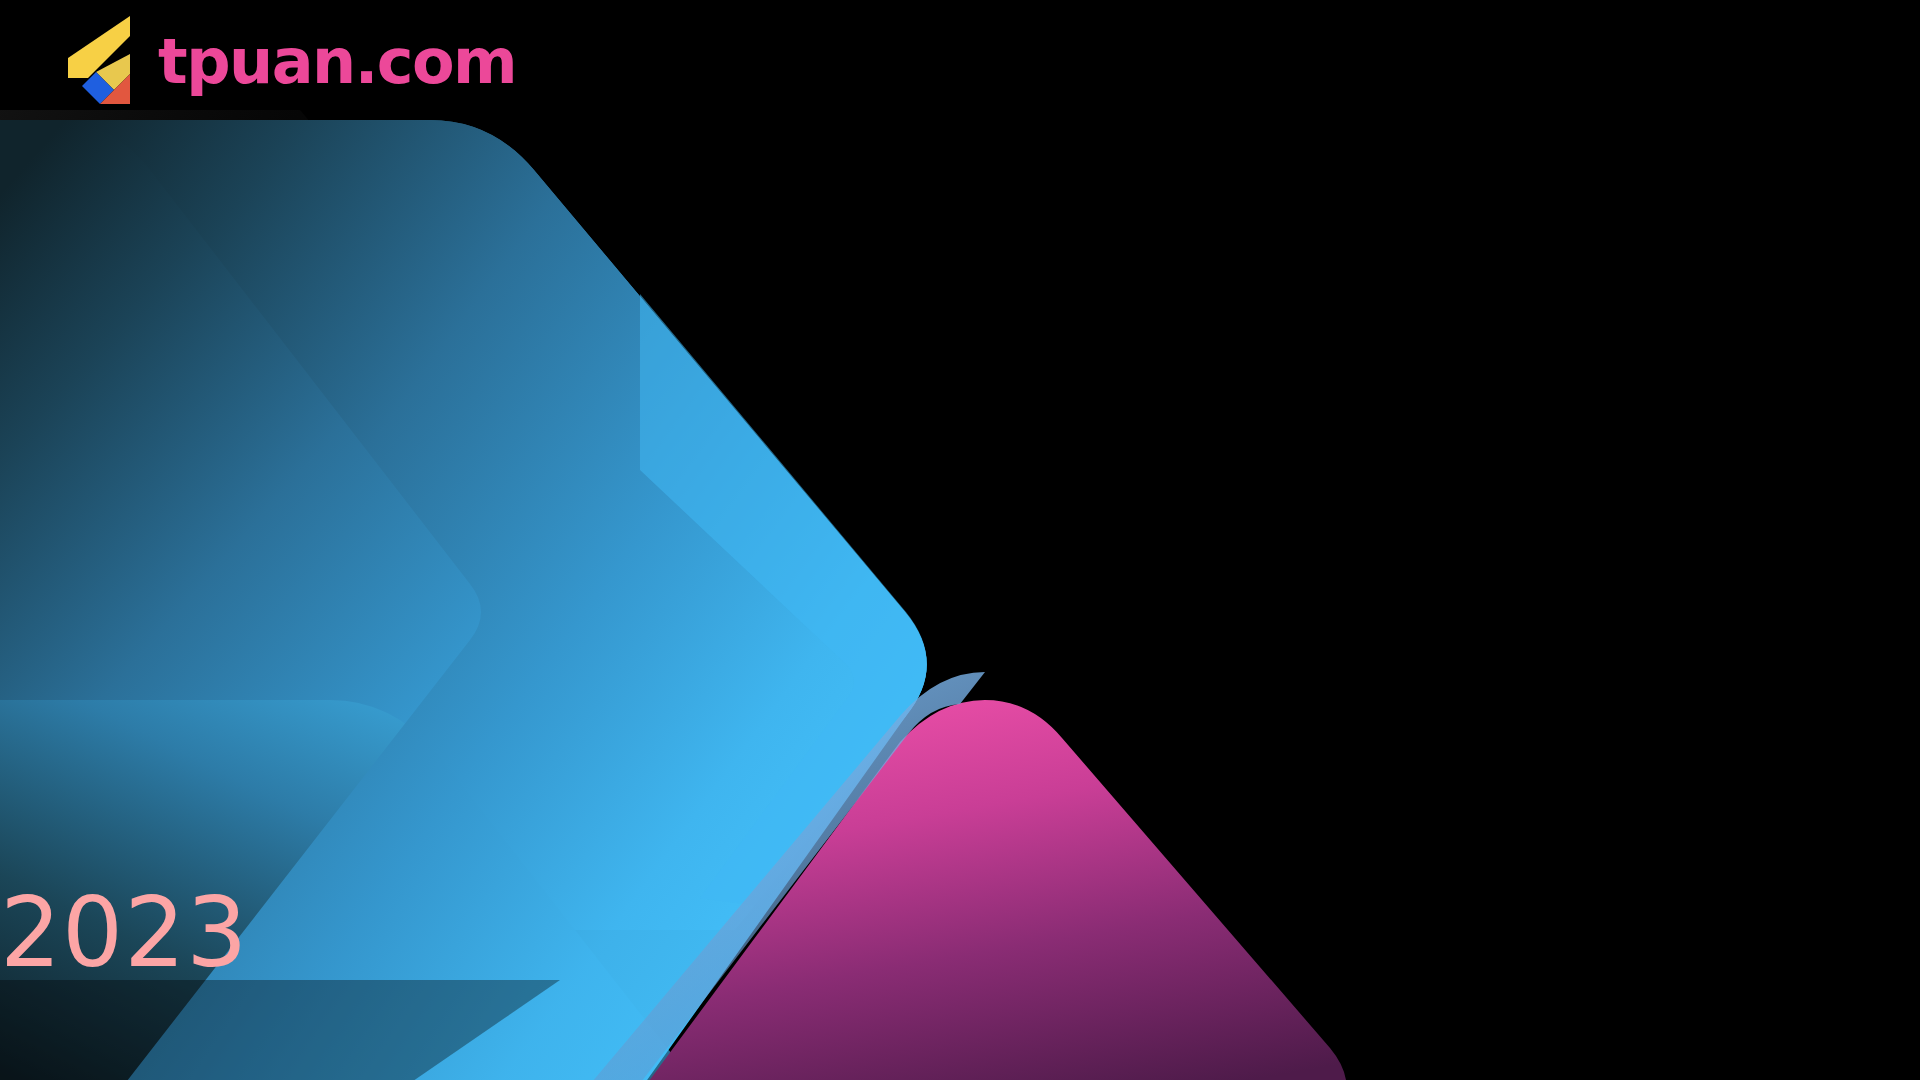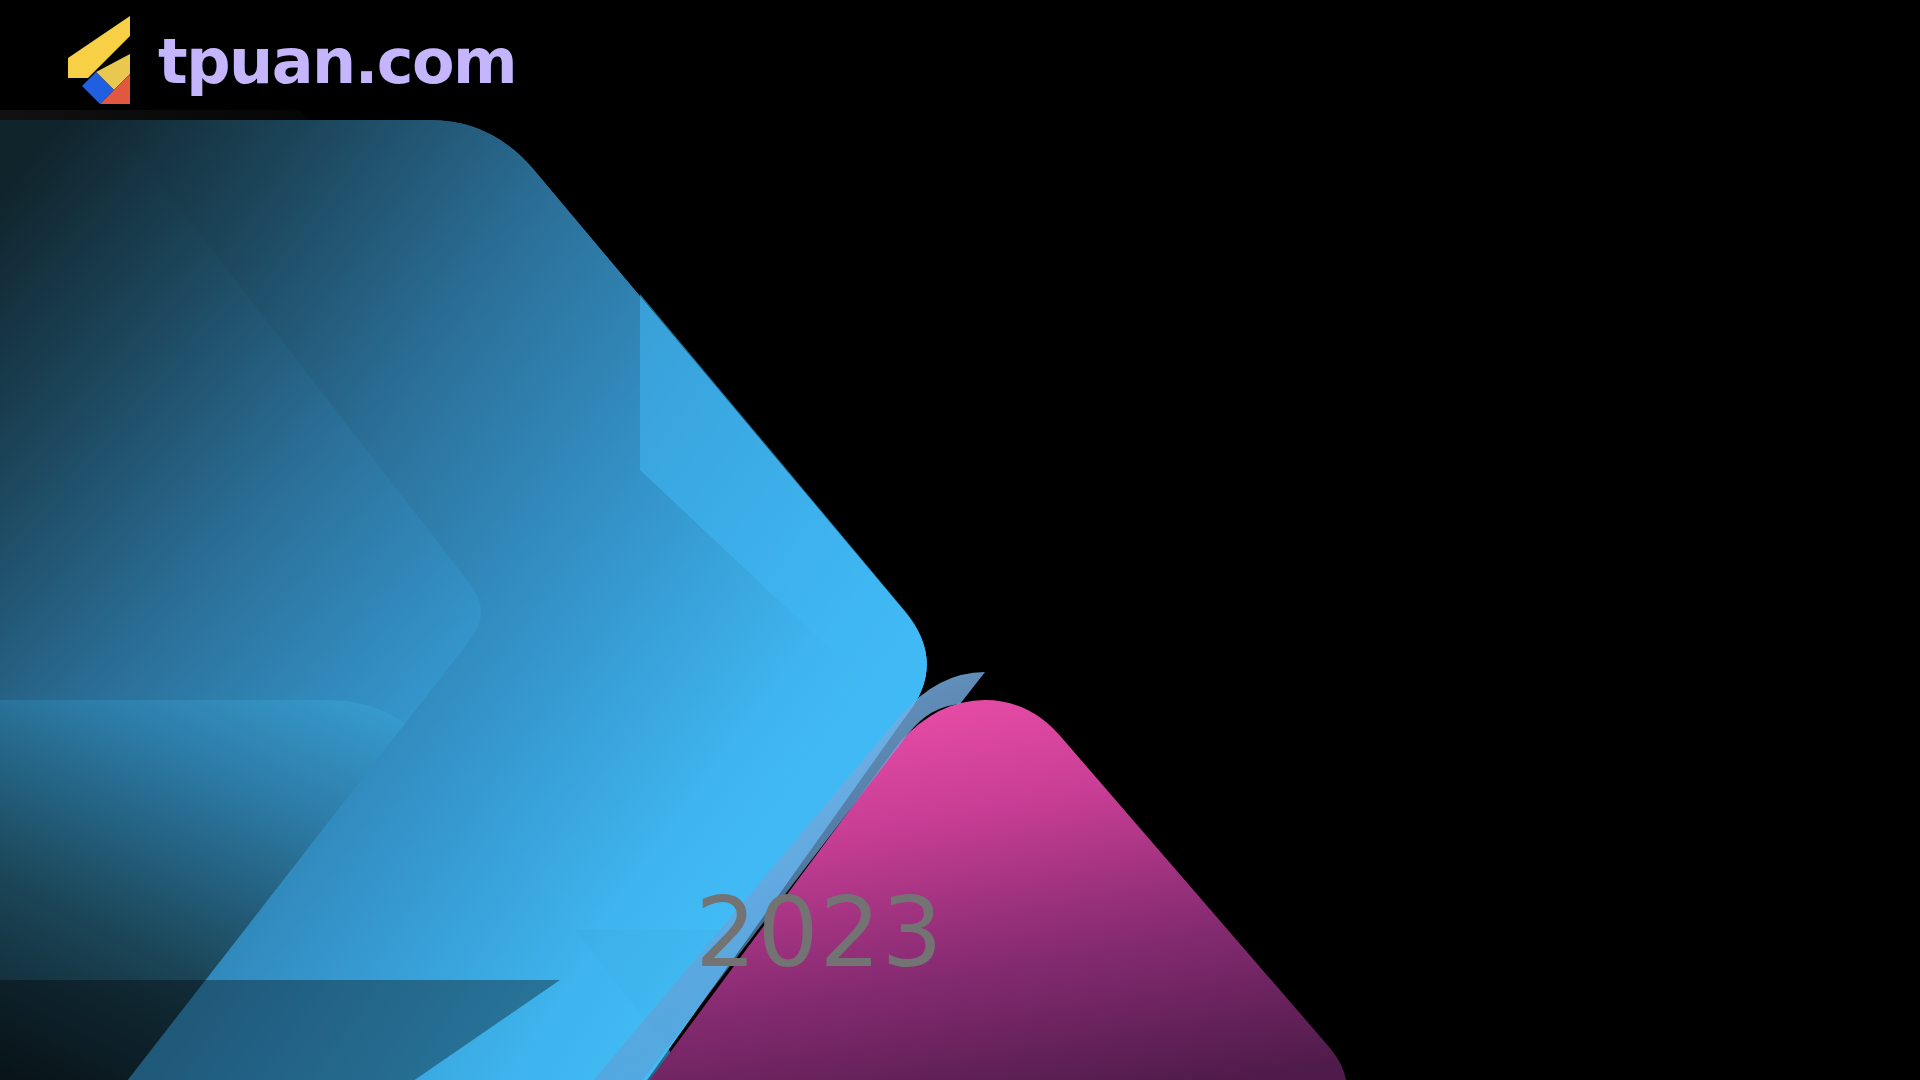--- a/index.html
+++ b/index.html
@@ -40,21 +40,21 @@
   }
   #brand-mark {
     width: 74px;
     height: 92px;
     display: block;
   }
   #brand-wordmark {
     font-family: "DejaVu Sans", "Liberation Sans", sans-serif;
     font-size: 62px;
     font-weight: 700;
-    color: #c4b5fd;
+    color: #ec4899;
     letter-spacing: -1.5px;
     line-height: 1;
     white-space: nowrap;
     margin-top: 4px;
   }
 
   
   #headline {
     position: absolute;
     left: 640px;
@@ -79,29 +79,28 @@
     line-height: 1.6;
     color: #ffffff;
   }
 
   
   #year {
     position: absolute;
     left: 0;
     top: 885px;
     width: 1545px;
-    text-align: center;
+    text-align: left;
     z-index: 5;
     font-family: "DejaVu Sans", "Liberation Sans", sans-serif;
     font-weight: 400;
     font-size: 96px;
     line-height: 1;
     letter-spacing: 1px;
-    color: #737373;
-    margin-left: 47px;
+    color: #fca5a5;
   }
 </style>
 </head>
 <body>
 
 <div id="stage">
 
   <svg id="bg-art" viewBox="0 0 1920 1080" preserveAspectRatio="none">
     <defs>
       <linearGradient id="gradDark" x1="0" y1="0" x2="1" y2="1">

